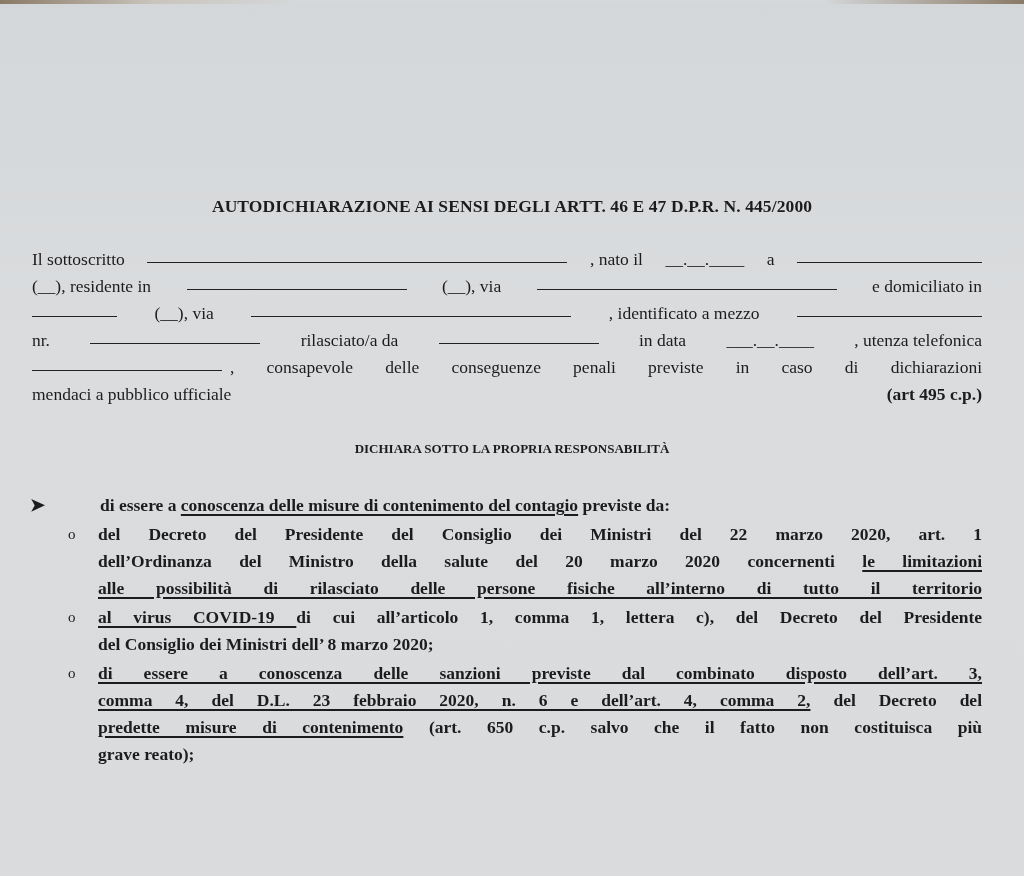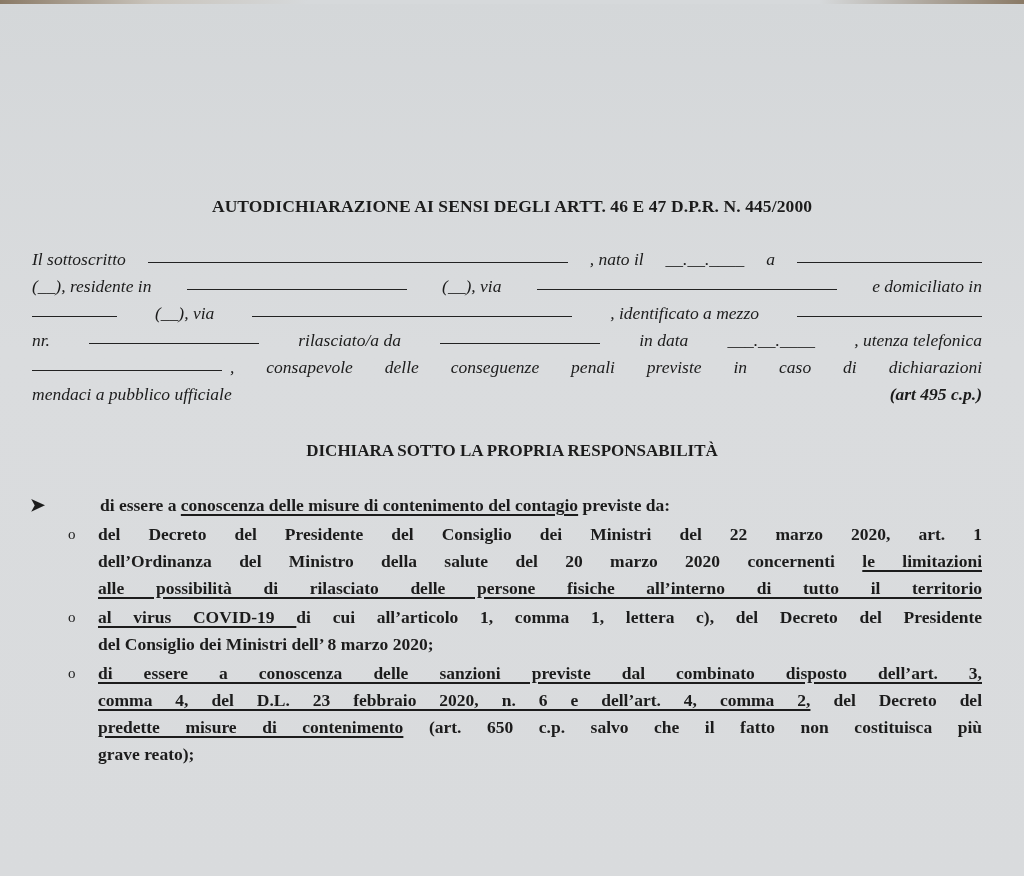--- a/index.html
+++ b/index.html
@@ -19,28 +19,28 @@
     background: linear-gradient(180deg, #d4d7d9 0%, #dadcde 40%, #d9dbdd 100%);
     padding-left: 33px;
   }
   .title {
     position: absolute; left: 0; width: 1024px; top: 196px;
     text-align: center; font-weight: bold; font-size: 17.5px;
     letter-spacing: 0.1px;
   }
   .para {
     position: absolute; left: 32px; width: 950px; top: 246px;
-    font-size: 17.5px; line-height: 27px; font-style: italic;
+    font-size: 17.5px; line-height: 27px;
   }
   .line { display: flex; justify-content: space-between; white-space: nowrap; height: 27px; }
   .line span { white-space: pre; }
   .blank { display: inline-block; border-bottom: 1.3px solid #222; height: 16px; vertical-align: baseline; }
   .heading2 {
     position: absolute; left: 0; width: 1024px; top: 441px;
-    text-align: center; font-weight: bold; font-size: 17px;
+    text-align: center; font-weight: bold; font-size: 13px;
   }
   .list { position: absolute; left: 30px; width: 952px; top: 492px; font-weight: bold; font-size: 17.5px; }
   .arrow-row { display: flex; height: 27px; line-height: 27px; }
   .arrow { width: 70px; font-size: 18px; }
   .u { text-decoration: underline; text-decoration-thickness: 2px; text-underline-offset: 3px; }
   .sub { display: flex; margin-top: 2px; }
   .bullet { width: 68px; padding-left: 38px; box-sizing: border-box; font-weight: normal; font-size: 15px; line-height: 27px; }
   .subtext { width: 884px; line-height: 27px; text-align: justify; text-align-last: left; }
   .j { text-align: justify; text-align-last: justify; display: block; }
 </style>

